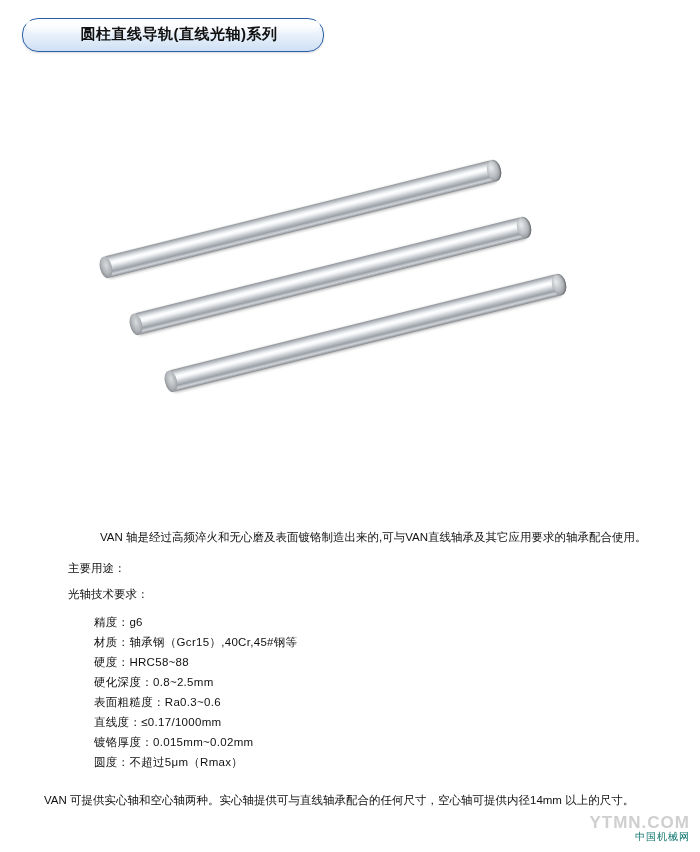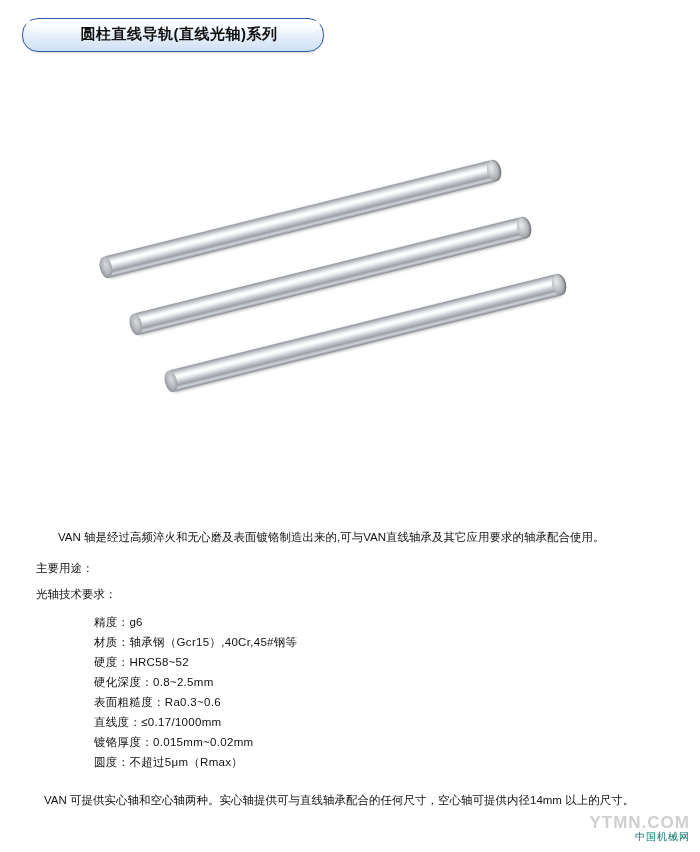--- a/index.html
+++ b/index.html
@@ -108,26 +108,27 @@
     left: 0;
     top: 515px;
     width: 700px;
     font-size: 11.5px;
     line-height: 20px;
     color: #111111;
   }
   .para {
     padding: 0 33px 0 44px;
     text-indent: 0;
+    margin-left: 42px;
   }
   .para.indent {
     text-indent: 14px;
   }
   .section-label {
-    padding: 0 36px;
+    padding: 0 68px;
     margin-top: 6px;
   }
   .spec-list {
     margin: 8px;
     padding: 0 0 0 86px;
     list-style: none;
   }
   .spec-list li {
     line-height: 20px;
     letter-spacing: 0.3px;
@@ -190,21 +191,21 @@
   </div>
 </div>
 
 <div class="body-text">
   <p class="para indent">VAN 轴是经过高频淬火和无心磨及表面镀铬制造出来的,可与VAN直线轴承及其它应用要求的轴承配合使用。</p>
   <div class="section-label">主要用途：</div>
   <div class="section-label">光轴技术要求：</div>
   <ul class="spec-list">
     <li>精度：g6</li>
     <li>材质：轴承钢（Gcr15）,40Cr,45#钢等</li>
-    <li>硬度：HRC58~52</li>
+    <li>硬度：HRC58~88</li>
     <li>硬化深度：0.8~2.5mm</li>
     <li>表面粗糙度：Ra0.3~0.6</li>
     <li>直线度：≤0.17/1000mm</li>
     <li>镀铬厚度：0.015mm~0.02mm</li>
     <li>圆度：不超过5μm（Rmax）</li>
   </ul>
   <p class="footer-note">VAN 可提供实心轴和空心轴两种。实心轴提供可与直线轴承配合的任何尺寸，空心轴可提供内径14mm 以上的尺寸。</p>
 </div>
 
 <div class="watermark">

